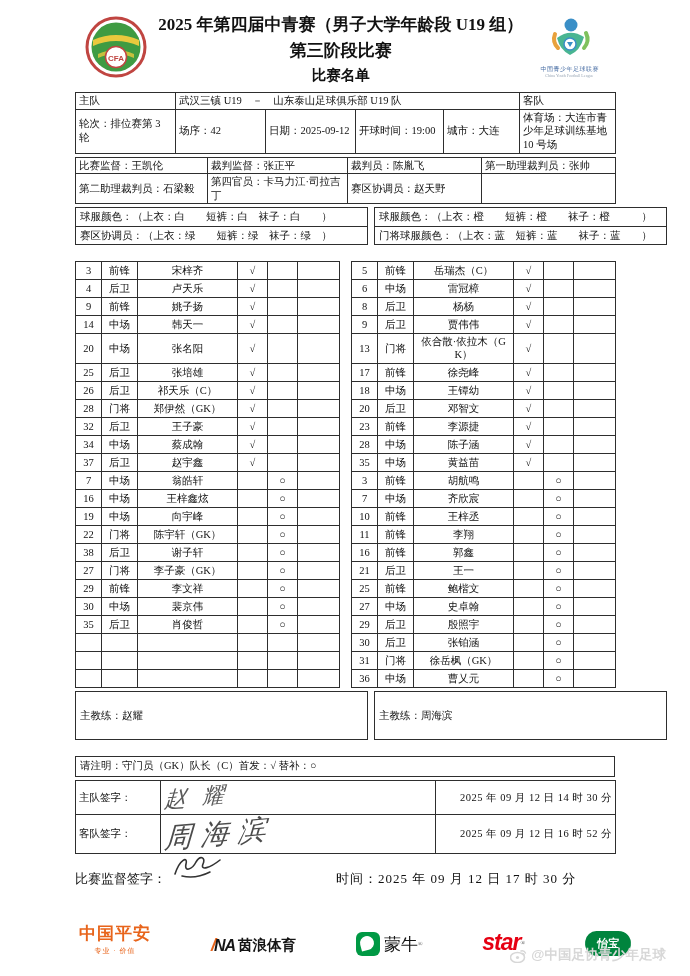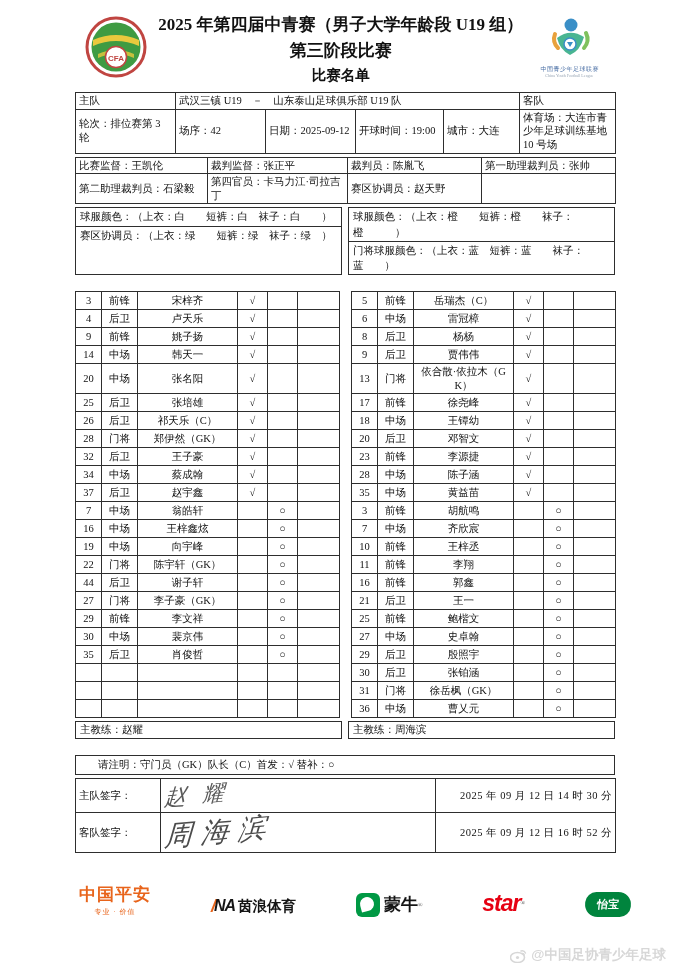--- a/index.html
+++ b/index.html
@@ -19,33 +19,33 @@
   .cyfl-t2{font-size:6px;color:#9aa7b5;transform:scale(.68);white-space:nowrap;transform-origin:center top}
 
   
   table{border-collapse:collapse;table-layout:fixed;width:540px;margin:0 auto}
   td{border:1px solid #2e2e2e;font-size:10.5px;padding:1px 3px;line-height:1.3;
      vertical-align:middle;word-break:break-all}
   .mt{margin-top:3px}
   .c{text-align:left}
 
   
-  .pairrow{width:540px;margin:3px auto 16px;display:flex;gap:6px}
+  .pairrow{width:592px;margin:3px auto 16px;display:flex;gap:6px}
   .pairbox{flex:1;border:1px solid #2e2e2e;font-size:10.5px}
   .pairbox .line{padding:1px 4px;line-height:1.45}
   .pairbox .line + .line{border-top:1px solid #2e2e2e}
-  .coachbox{flex:1;border:1px solid #2e2e2e;font-size:10.5px;padding:0 4px;line-height:1.45}
+  .coachbox{flex:1;border:1px solid #2e2e2e;font-size:10.5px;padding:16px 4px;line-height:1.45}
 
   
   .roster td{text-align:center;height:18px;padding:0 2px;overflow:hidden}
   .roster td.gap{border:none}
   .roster tr.tall td{height:30px}
 
   .noterow{width:540px;margin:3px auto 0;border:1px solid #2e2e2e;
-           font-size:10.5px;padding:2px 22px;line-height:1.4}
+           font-size:10.5px;padding:2px 4px;line-height:1.4}
 
   
   .sign td{height:34px;overflow:visible}
   .sig{display:inline-block;font-style:italic;color:#5a5a5a;
        transform:rotate(-5deg) skewX(-8deg);white-space:nowrap}
   .sig-home{font-size:22px;letter-spacing:16px}
   .sig-away{font-size:28px;letter-spacing:9px;color:#4c4c4c}
   .timecell{text-align:right;font-size:10.5px;letter-spacing:.5px}
 
   .supline{width:540px;margin:12px auto 0;display:flex;align-items:center;font-size:13px}
@@ -58,21 +58,21 @@
   .sp-pingan{flex-direction:column}
   .pingan-name{font-size:17px;font-weight:bold;color:var(--pingan-orange);letter-spacing:1px;font-family:"Liberation Sans",sans-serif}
   .pingan-tag{font-size:7px;color:var(--pingan-orange);margin-top:1px;letter-spacing:1px}
   .yinlang{font-family:"Liberation Sans",sans-serif;font-weight:bold}
   .yinlang-slash{color:var(--yinlang-orange);font-style:italic;font-size:18px;margin-right:-2px}
   .yinlang-na{font-style:italic;font-size:16px;color:#151515;letter-spacing:-1px;margin-right:3px}
   .yinlang-cn{font-size:14.5px;color:#151515}
   .mengniu-ico{width:24px;height:24px;border-radius:6px;background:var(--mengniu-green);position:relative;margin-right:4px}
   .mengniu-ico::after{content:"";position:absolute;left:4px;top:4px;width:14px;height:14px;
       border-radius:50% 50% 50% 0;background:#fff;transform:rotate(-15deg)}
-  .mengniu-name{font-size:17px;font-weight:bold;color:#151515}
+  .mengniu-name{font-size:17px;font-weight:normal;color:#151515}
   .reg{font-size:6px;vertical-align:super;color:#444}
   .star-name{font-family:"Liberation Sans",sans-serif;font-size:23px;font-weight:bold;font-style:italic;
       color:var(--star-red);letter-spacing:-1px}
   .yibao{background:var(--yibao-green);color:#fff;font-weight:bold;font-size:11px;
       padding:5px 12px;border-radius:10px 14px 10px 14px;transform:skewX(-6deg);font-family:"Liberation Sans",sans-serif}
 
   .watermark{position:absolute;right:24px;top:946px;display:flex;align-items:center;gap:4px;
       color:var(--watermark-gray);font-size:13.5px;font-family:"Liberation Sans",sans-serif;font-weight:bold}
 </style>
 </head>
@@ -405,21 +405,21 @@
           <td></td>
           <td class="gap"></td>
           <td>11</td>
           <td>前锋</td>
           <td>李翔</td>
           <td></td>
           <td>○</td>
           <td></td>
         </tr>
         <tr>
-          <td>44</td>
+          <td>38</td>
           <td>后卫</td>
           <td>谢子轩</td>
           <td></td>
           <td>○</td>
           <td></td>
           <td class="gap"></td>
           <td>16</td>
           <td>前锋</td>
           <td>郭鑫</td>
           <td></td>
@@ -558,20 +558,27 @@
     <tr>
       <td>客队签字：</td>
       <td class="c">
         <span class="sig sig-away">周海滨</span>
       </td>
       <td class="timecell">2025 年 09 月 12 日 16 时 52 分</td>
     </tr>
   </tbody>
     </table>
 
+  <div class="supline">
+    <span>比赛监督签字：</span>
+    <svg class="scribble" width="52" height="26" viewBox="0 0 52 26">
+      <path d="M3 20 C8 5 16 2 14 10 C12 18 20 16 24 8 C28 1 34 3 31 10 C28 17 38 14 48 6 M10 22 C18 24 28 23 38 18" fill="none" stroke="#333" stroke-width="1.6" stroke-linecap="round"></path>
+    </svg>
+    <span class="suptime">时间：2025 年 09 月 12 日 17 时 30 分</span>
+  </div>
 
   <div class="sponsors">
     <div class="sp sp-pingan">
       <div class="pingan-name">中国平安</div>
       <div class="pingan-tag">专业 · 价值</div>
     </div>
     <div class="sp yinlang">
       <span class="yinlang-slash">/</span>
       <span class="yinlang-na">NA</span>
       <span class="yinlang-cn">茵浪体育</span>

